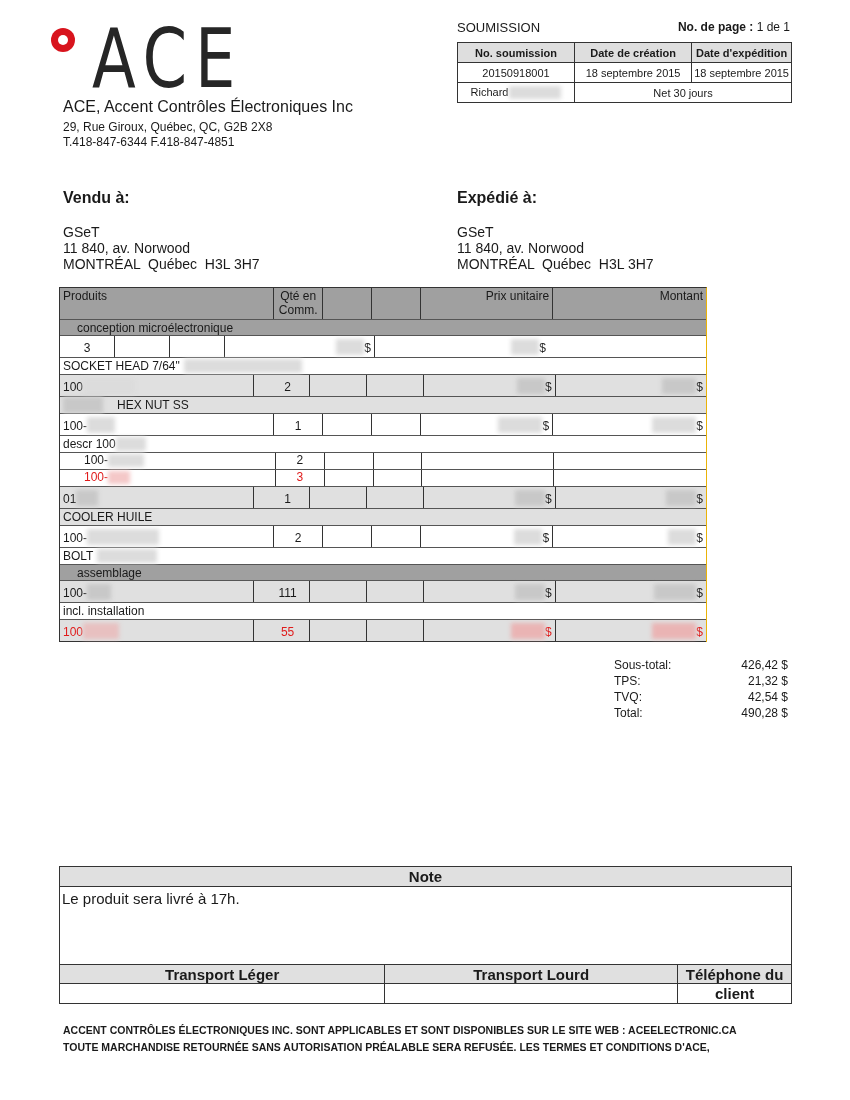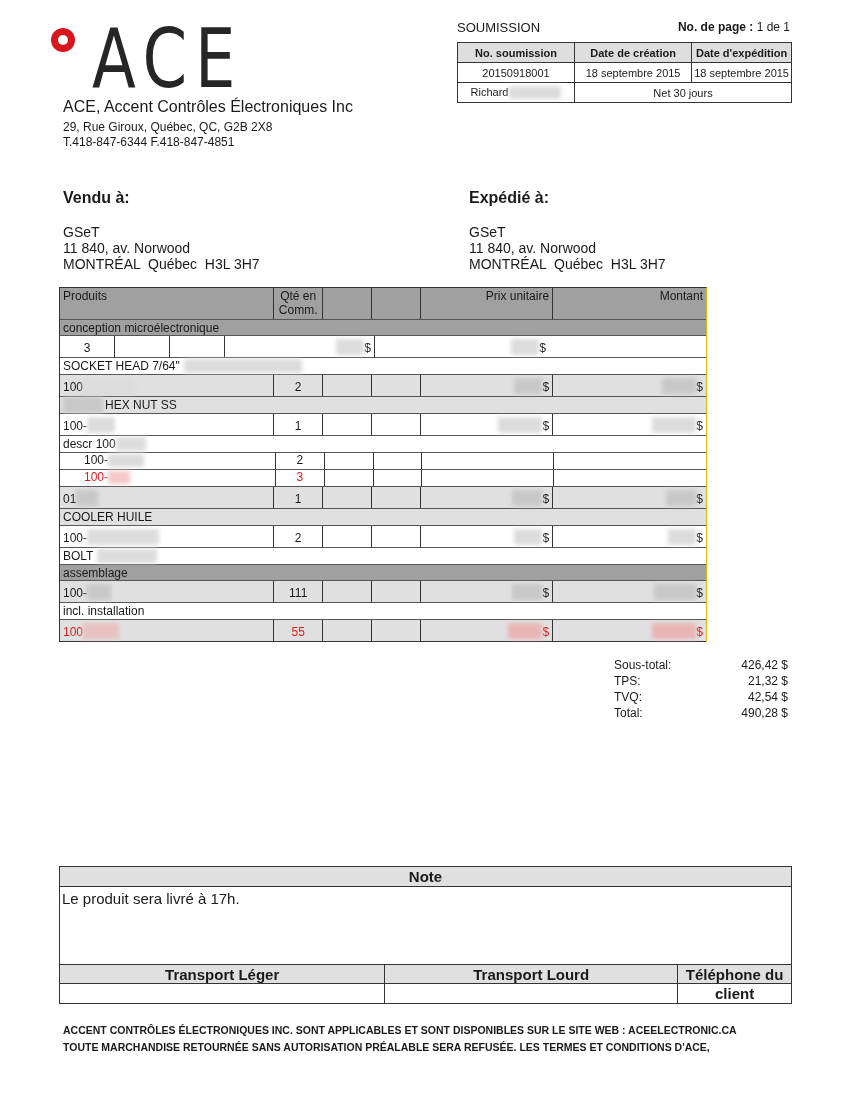--- a/index.html
+++ b/index.html
@@ -31,25 +31,25 @@
 
   
   .prod { position: absolute; left: 59px; top: 287px; width: 648px; font-size: 12px; border-left: 1px solid #333; border-right: 1px solid #eab308; }
   .prod .row { position: relative; display: flex; border-bottom: 1px solid #555; }
   .prod .cell { border-right: 1px solid #333; padding: 0 3px; display: flex; align-items: flex-end; padding-bottom: 2px; }
   .prod .cell:last-child { border-right: none; }
   .c1 { width: 244px; } .c2 { width: 55px; justify-content: center; } .c3 { width: 55px; } .c4 { width: 55px; } .c5 { width: 150px; justify-content: flex-end; } .c6 { width: 174px; justify-content: flex-end; }
   .hdr { background: #a0a0a0; height: 32px; }
   .hdr .cell { align-items: flex-start; padding-top: 1px; }
   .hdr .c2 { text-align: center; line-height: 14px; }
-  .cat { background: #a0a0a0; height: 16px; padding-left: 3px; align-items: center; }
+  .cat { background: #a0a0a0; height: 16px; padding-left: 17px; align-items: center; }
   .item { height: 22px; }
   .desc { height: 17px; padding-left: 3px; align-items: center; display: flex; }
   .sub { height: 17px; }
-  .gray { background: #e0e0e0; }
+  .gray { background: #e0e0e0; gap: 12px; }
   .white { background: #ffffff; }
   .red { color: #e01b1b; }
   .indent { padding-left: 24px !important; }
 
   .totals { position: absolute; left: 614px; top: 657px; width: 174px; font-size: 12px; line-height: 16px; }
   .totals .tr { display: flex; justify-content: space-between; }
 
   .note { position: absolute; left: 59px; top: 866px; width: 733px; border: 1px solid #333; font-size: 15px; }
   .note-hd { background: #e0e0e0; height: 20px; text-align: center; font-weight: bold; line-height: 20px; border-bottom: 1px solid #333; }
   .note-body { height: 78px; padding: 3px 2px; border-bottom: 1px solid #333; }
@@ -98,21 +98,21 @@
   </table>
 
 <div class="abs" style="left:63px;top:189px">
   <div class="addr-head">Vendu à:</div>
   <div style="margin-top:17px">
     <div class="addr-line">GSeT</div>
     <div class="addr-line">11 840, av. Norwood</div>
     <div class="addr-line" style="white-space:pre">MONTRÉAL  Québec  H3L 3H7</div>
   </div>
 </div>
-<div class="abs" style="left:469px;top:189px">
+<div class="abs" style="left:457px;top:189px">
   <div class="addr-head">Expédié à:</div>
   <div style="margin-top:17px">
     <div class="addr-line">GSeT</div>
     <div class="addr-line">11 840, av. Norwood</div>
     <div class="addr-line" style="white-space:pre">MONTRÉAL  Québec  H3L 3H7</div>
   </div>
 </div>
 
 <div class="prod" style="border-top:1px solid #333;">
   <div class="row hdr">

